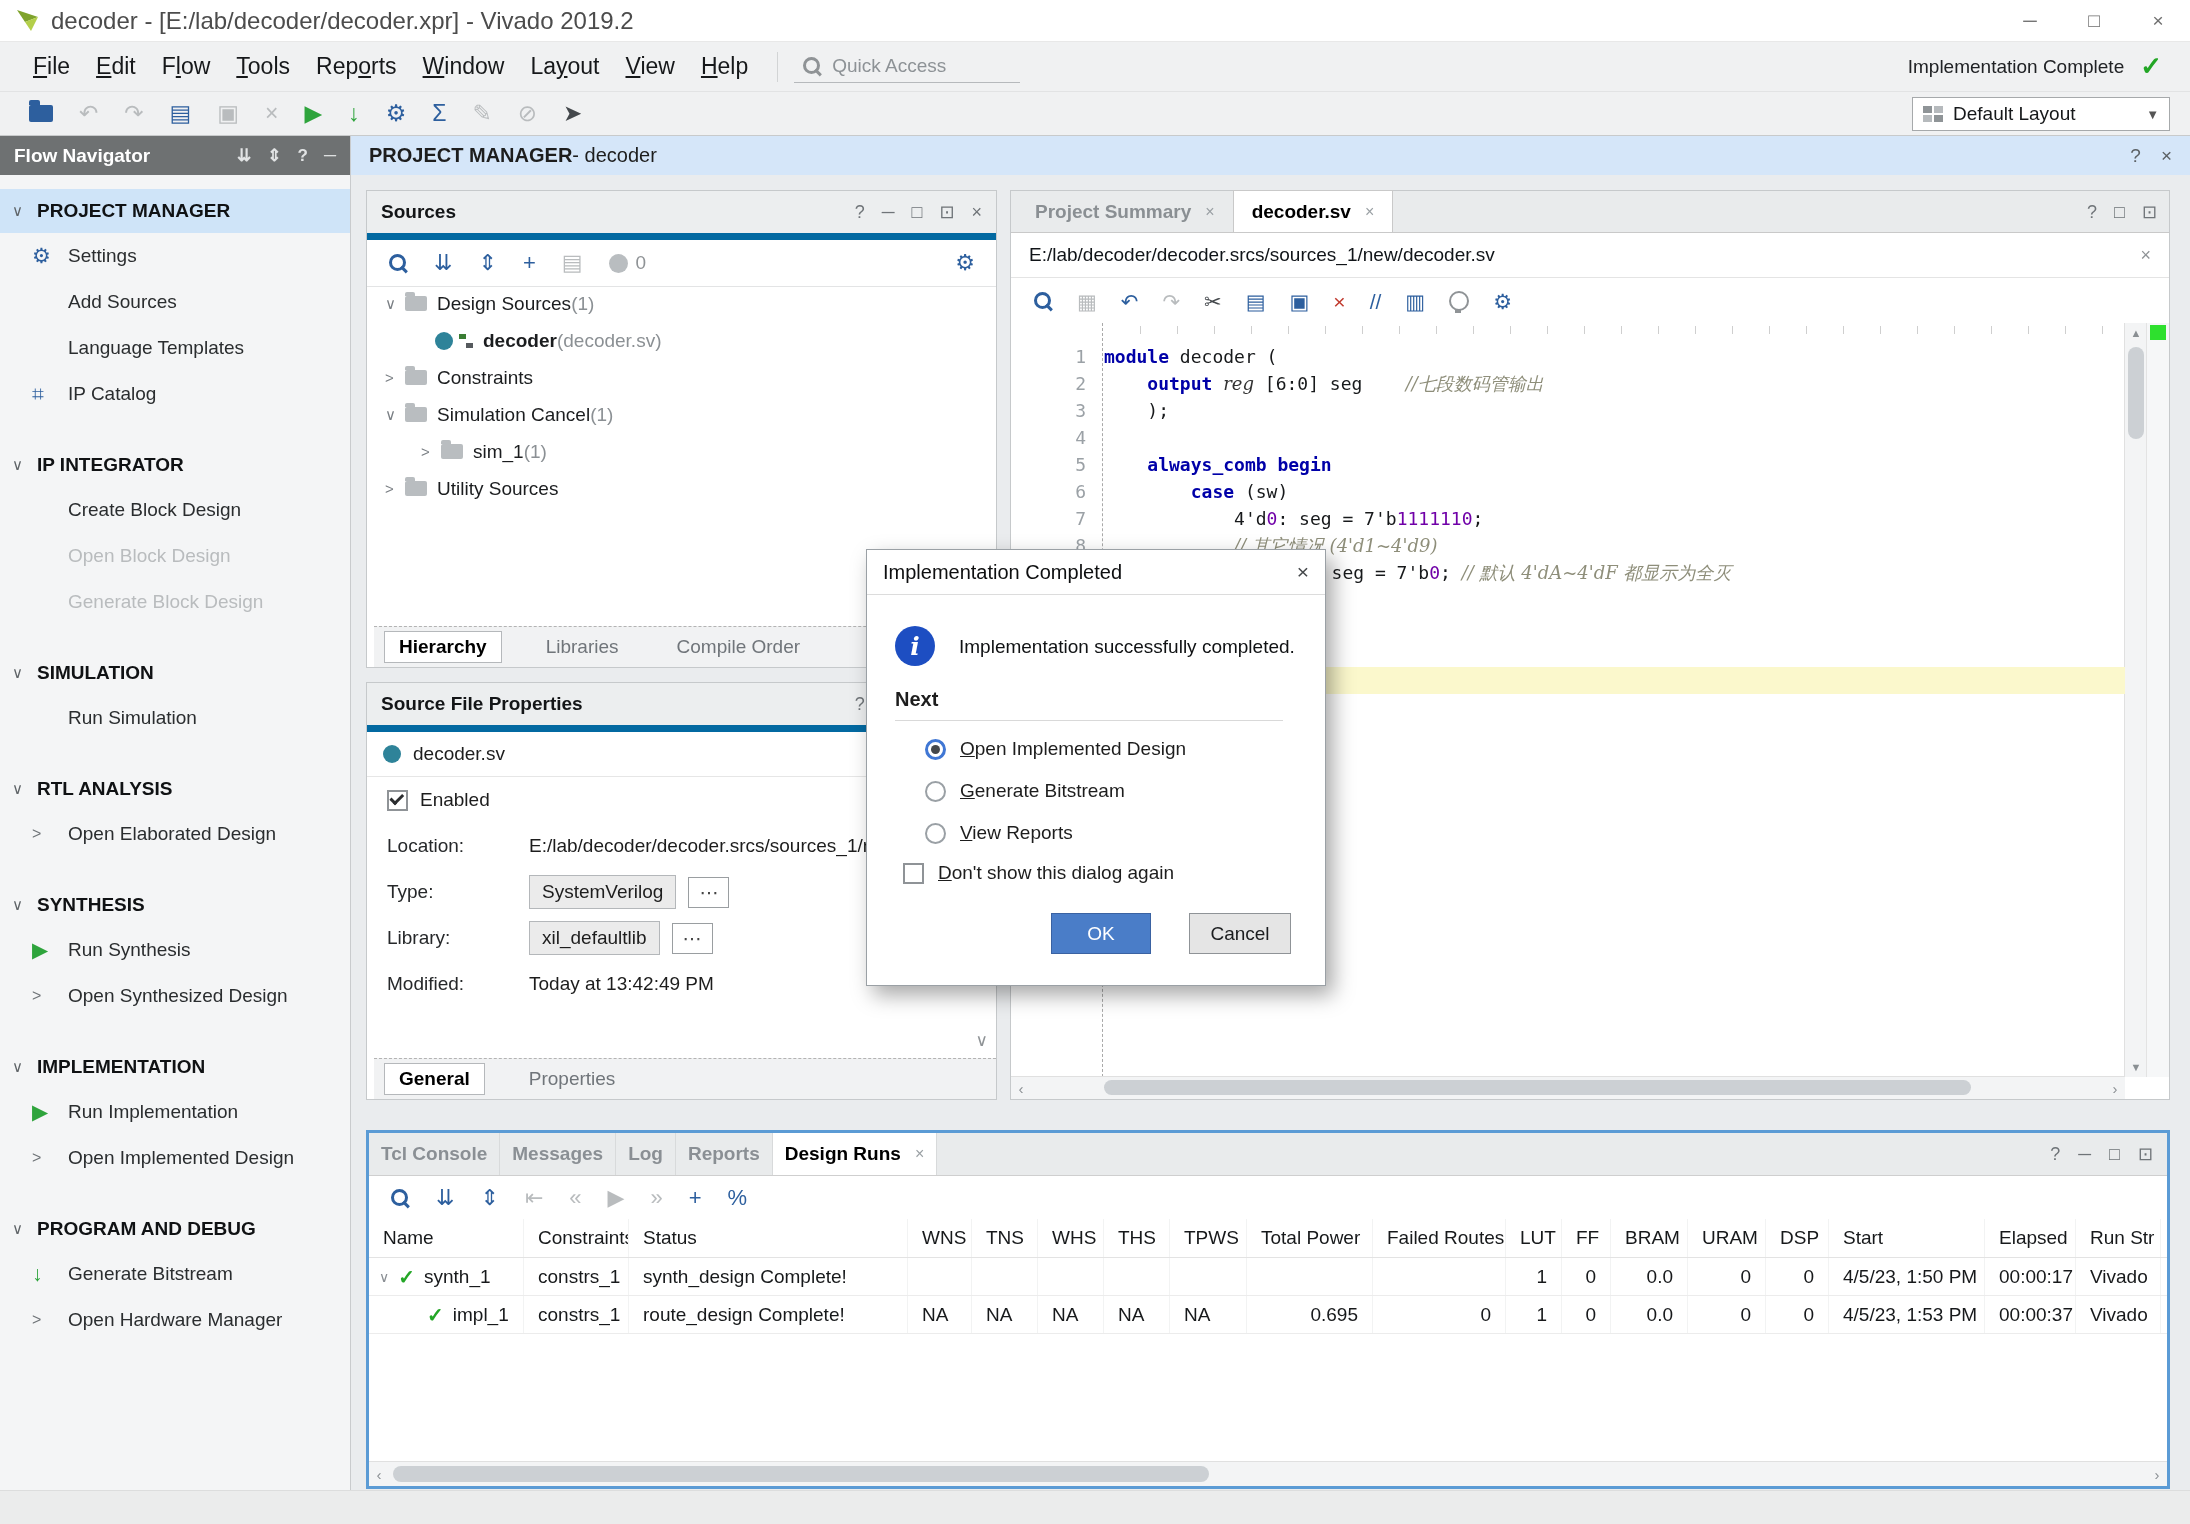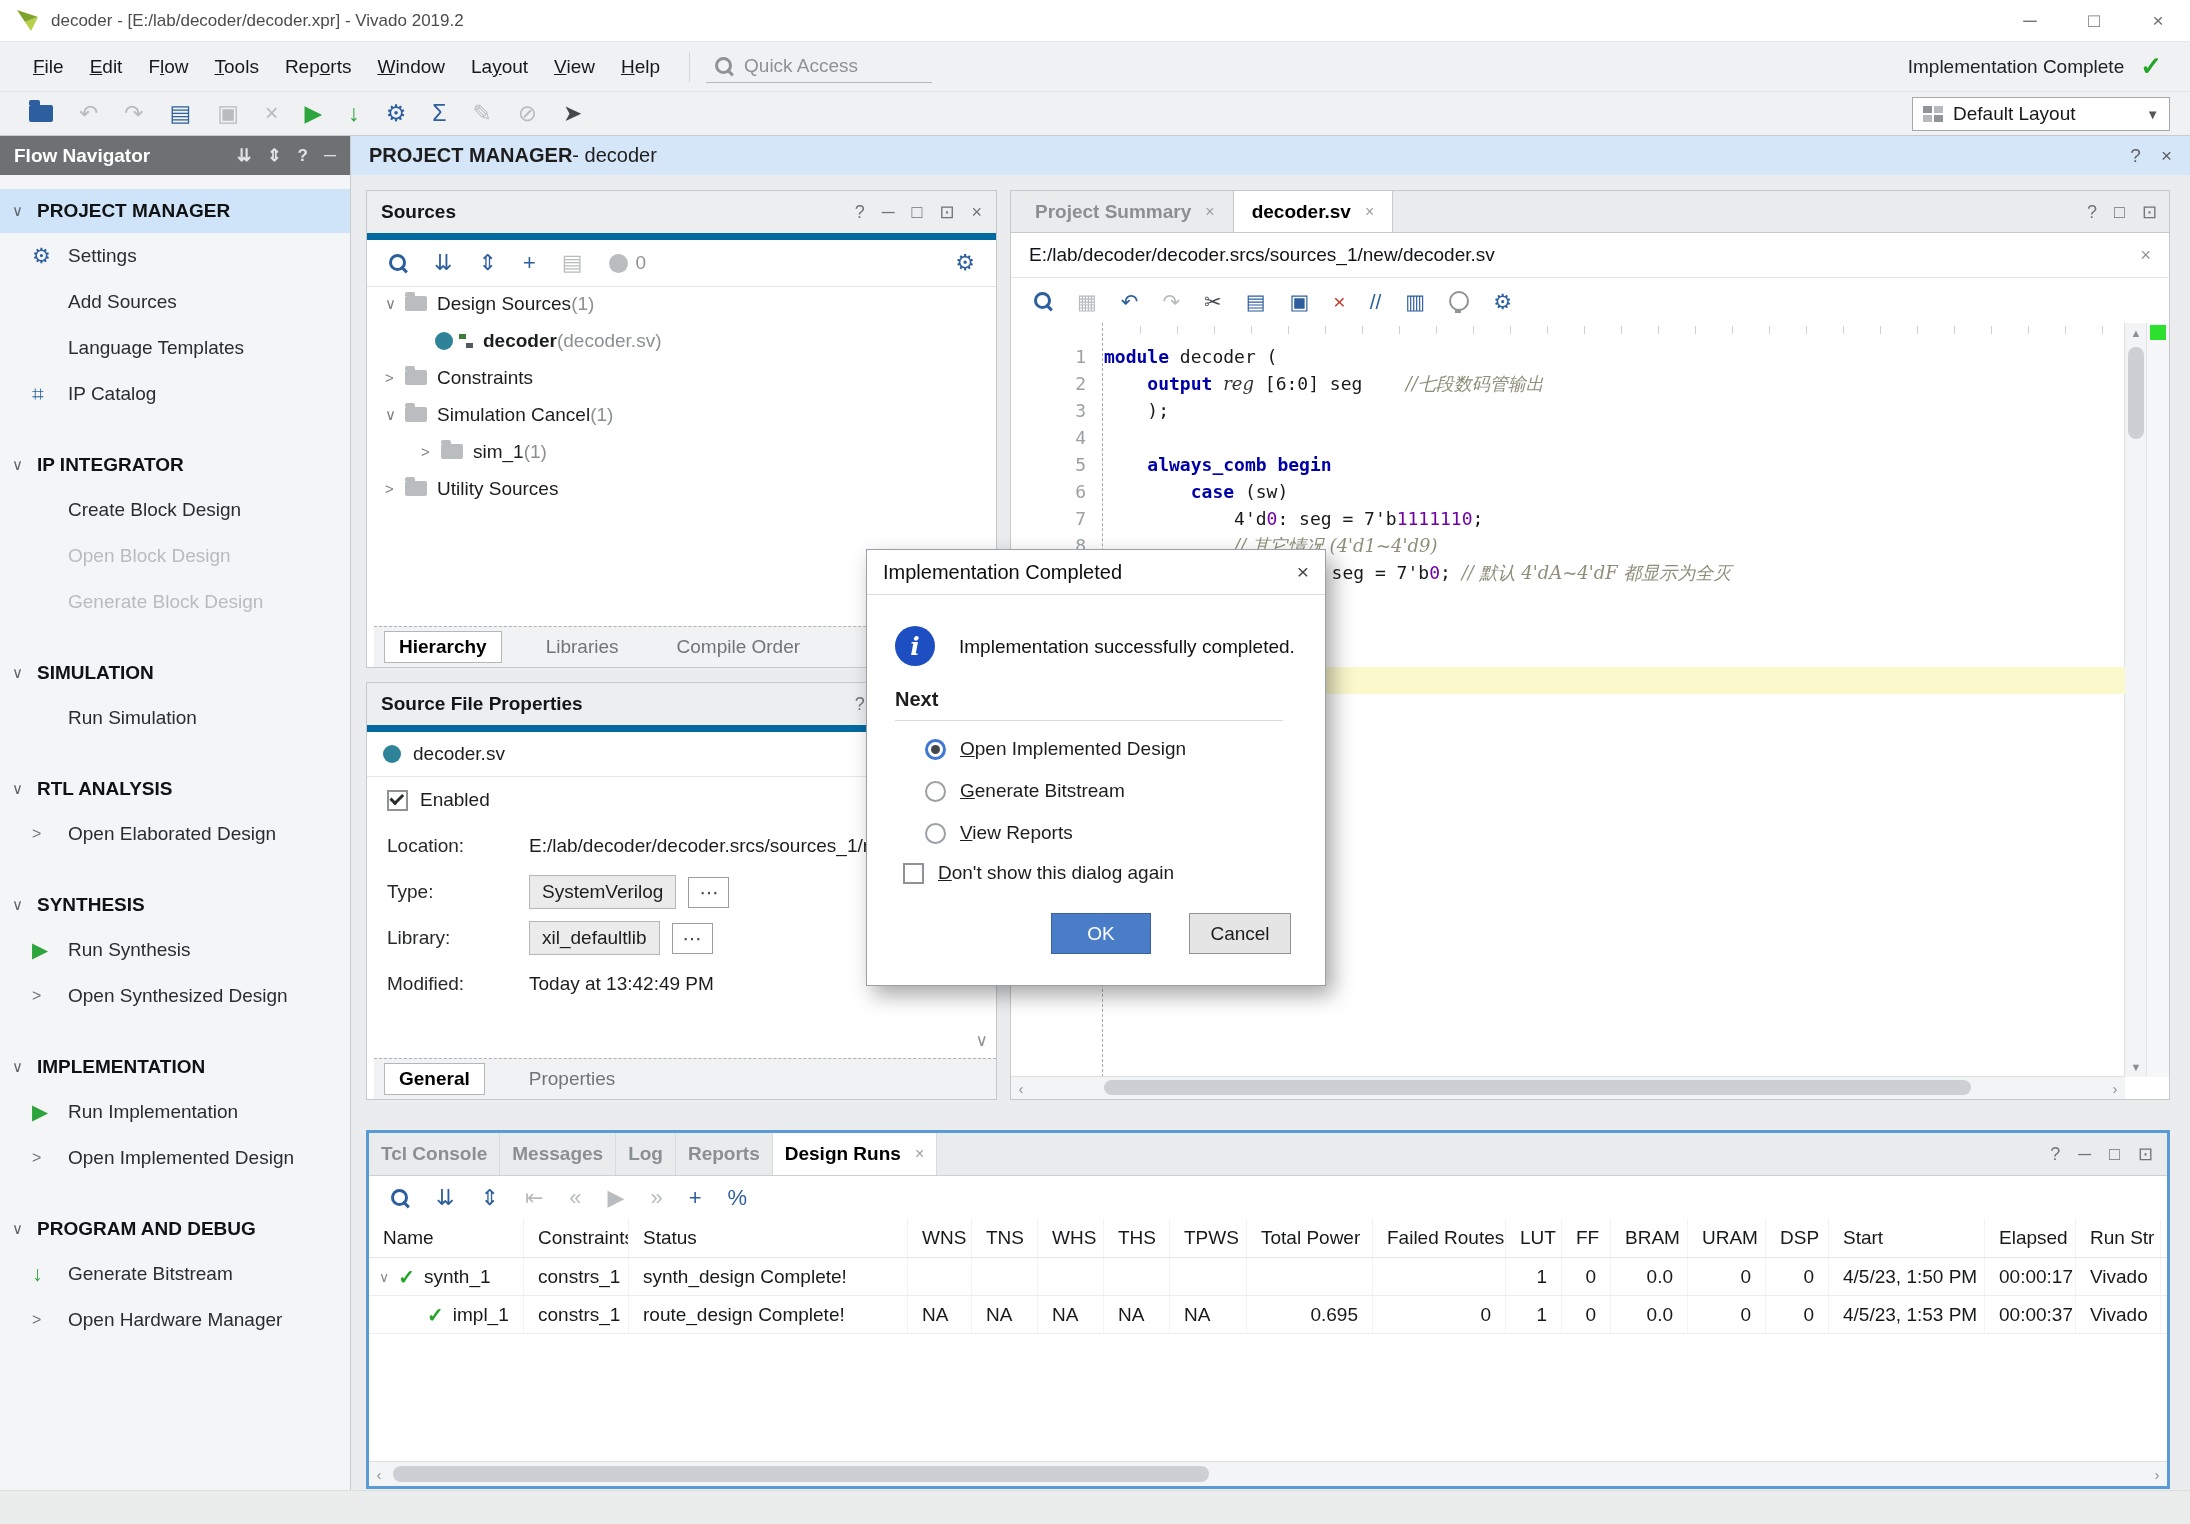--- a/index.html
+++ b/index.html
@@ -8,27 +8,27 @@
   .abs{position:absolute}
   .row{display:flex;align-items:center}
   .icon{font-size:21px;line-height:1;display:inline-flex;align-items:center;justify-content:center}
   .c-blue{color:#2d5f9e}.c-green{color:#2ea43c}.c-dark{color:#44484c}.c-red{color:#c03a2e}
   .disabled{color:#b9bcbe !important}
   .mn{text-decoration:underline}
   .sp{flex:1}
 
   
   #titlebar{left:0;top:0;width:2190px;height:42px;background:#fff;border-bottom:1px solid #e8e8e8;display:flex;align-items:center;padding:0 0 0 14px;box-sizing:border-box}
-  #title-text{font-size:17px;color:#4c4c4c;margin-left:10px}
+  #title-text{font-size:24px;color:#4c4c4c;margin-left:10px}
   #win-controls{margin-left:auto;display:flex}
   #win-controls .wc{width:64px;height:42px;display:flex;align-items:center;justify-content:center;color:#6f6f6f;font-size:19px}
 
   
   #menubar{left:0;top:42px;width:2190px;height:50px;background:#f0f1f2;border-bottom:1px solid #e2e3e4;display:flex;align-items:center;padding:0 20px;box-sizing:border-box}
-  .menu-item{padding:6px 13px;font-size:19px;color:#16181a}
+  .menu-item{padding:6px 13px;font-size:23px;color:#16181a}
   .vdiv{width:1px;height:30px;background:#d2d4d5;margin:0 16px}
   #quick-access{display:flex;align-items:center;gap:10px;border-bottom:1px solid #b6b9bc;padding:5px 8px;width:210px;color:#8d9296;font-size:19px}
   #impl-status{margin-left:auto;display:flex;align-items:center;font-size:19px;color:#202225}
   #impl-status .chk{color:#23a626;font-weight:bold;font-size:26px;margin-left:16px;margin-right:8px}
 
   
   #toolbar{left:0;top:92px;width:2190px;height:44px;background:#f0f1f2;border-bottom:1px solid #c8cacb;display:flex;align-items:center;padding:0 16px;box-sizing:border-box}
   #tb-icons{display:flex;align-items:center}
   #tb-icons .icon{margin:0 13px;font-size:23px}
   #layout-select{position:absolute;right:20px;top:5px;width:258px;height:34px;background:#fff;border:1px solid #a6a9ab;display:flex;align-items:center;padding:0 10px;gap:10px;box-sizing:border-box;font-size:19px;color:#16181a}

